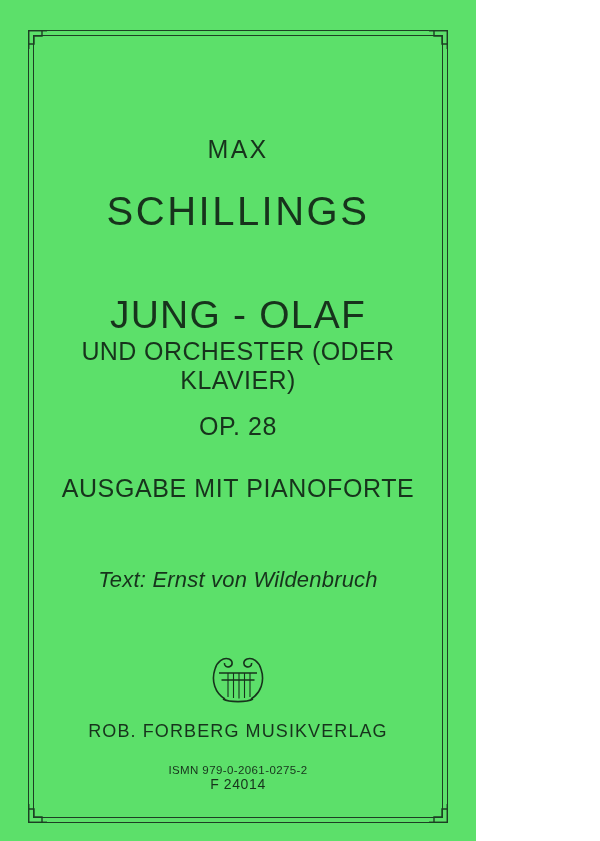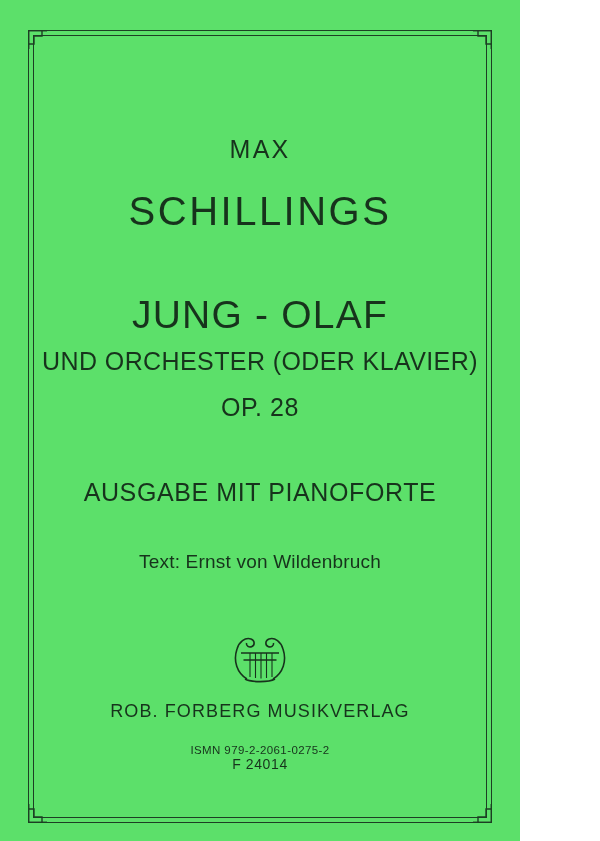--- a/index.html
+++ b/index.html
@@ -9,21 +9,21 @@
   }
   body {
     width: 600px;
     height: 841px;
     overflow: hidden;
     font-family: "Liberation Sans", sans-serif;
   }
 
   .page {
     position: relative;
-    width: 520px;
+    width: 476px;
     height: 841px;
     background: #5ce06a;
     box-sizing: border-box;
   }
 
   
   .frame-outer {
     position: absolute;
     left: 28px;
     top: 30px;
@@ -85,40 +85,41 @@
     line-height: 1.05;
     text-align: center;
   }
   .subtitle-1 {
     margin-top: 14px;
     font-size: 25px;
     letter-spacing: 0.4px;
     line-height: 1.15;
   }
   .subtitle-2 {
-    margin-top: 12px;
+    margin-top: 2px;
     font-size: 25px;
     letter-spacing: 0.4px;
     line-height: 1.15;
   }
   .opus {
     margin-top: 17px;
     font-size: 25px;
     letter-spacing: 0.6px;
   }
   .edition {
-    margin-top: 56px;
+    margin-top: 33px;
     font-size: 25px;
     letter-spacing: 0.6px;
   }
 
   .text-credit {
-    margin-top: 44px;
-    font-size: 19px;
+    margin-top: 64px;
+    font-size: 22px;
     letter-spacing: 0.2px;
+    font-style: italic;
   }
   .english-credit {
     margin-top: 6px;
     font-size: 19px;
     font-family: "Liberation Serif", serif;
     font-style: italic;
     letter-spacing: 0.2px;
   }
 
   .lyre {
@@ -205,17 +206,17 @@
           <path d="M34 20 L34 45.5" stroke-width="1.1"></path>
           <path d="M39.5 20 L39.5 45" stroke-width="1.1"></path>
           <path d="M45 20 L45 44" stroke-width="1.1"></path>
 
           <path d="M18 46 C24 49.5 42 49.5 48 46"></path>
         </g>
       </svg>
     </div>
 
     <div class="publisher">ROB. FORBERG MUSIKVERLAG</div>
-    <div class="ismn">ISMN 979-2-2061-0275-2</div>
+    <div class="ismn">ISMN 979-0-2061-0275-2</div>
     <div class="plate">F 24014</div>
 
   </div>
 </div>
 
 </body></html>

